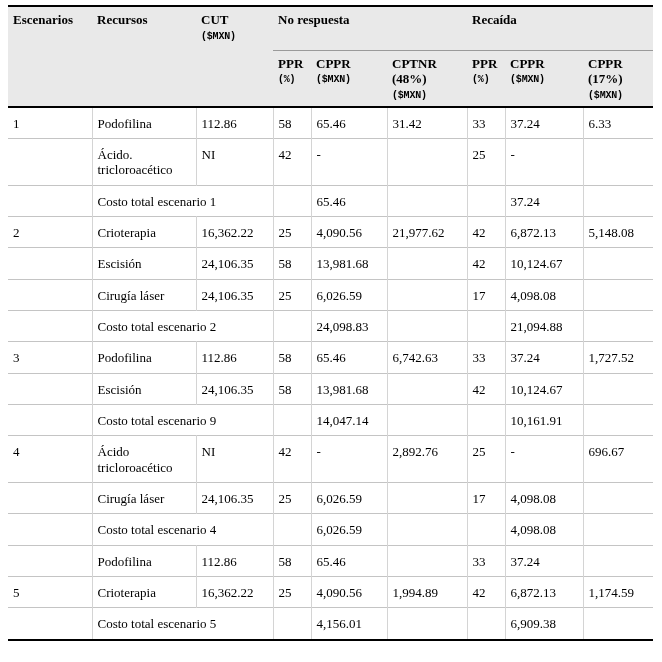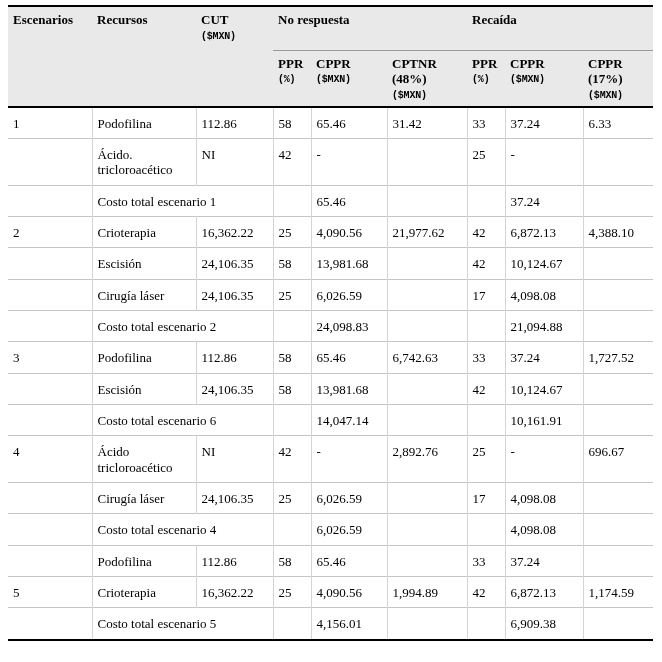--- a/index.html
+++ b/index.html
@@ -145,21 +145,21 @@
 
     <tr>
       <td>2</td>
       <td>Crioterapia</td>
       <td>16,362.22</td>
       <td>25</td>
       <td>4,090.56</td>
       <td>21,977.62</td>
       <td>42</td>
       <td>6,872.13</td>
-      <td>4,388.10</td>
+      <td>5,148.08</td>
     </tr>
 
     <tr>
       <td></td>
       <td>Escisión</td>
       <td>24,106.35</td>
       <td>58</td>
       <td>13,981.68</td>
       <td></td>
       <td>42</td>
@@ -209,21 +209,21 @@
       <td>58</td>
       <td>13,981.68</td>
       <td></td>
       <td>42</td>
       <td>10,124.67</td>
       <td></td>
     </tr>
 
     <tr>
       <td></td>
-      <td colspan="2">Costo total escenario 6</td>
+      <td colspan="2">Costo total escenario 9</td>
       <td></td>
       <td>14,047.14</td>
       <td></td>
       <td></td>
       <td>10,161.91</td>
       <td></td>
     </tr>
 
     <tr>
       <td>4</td>

